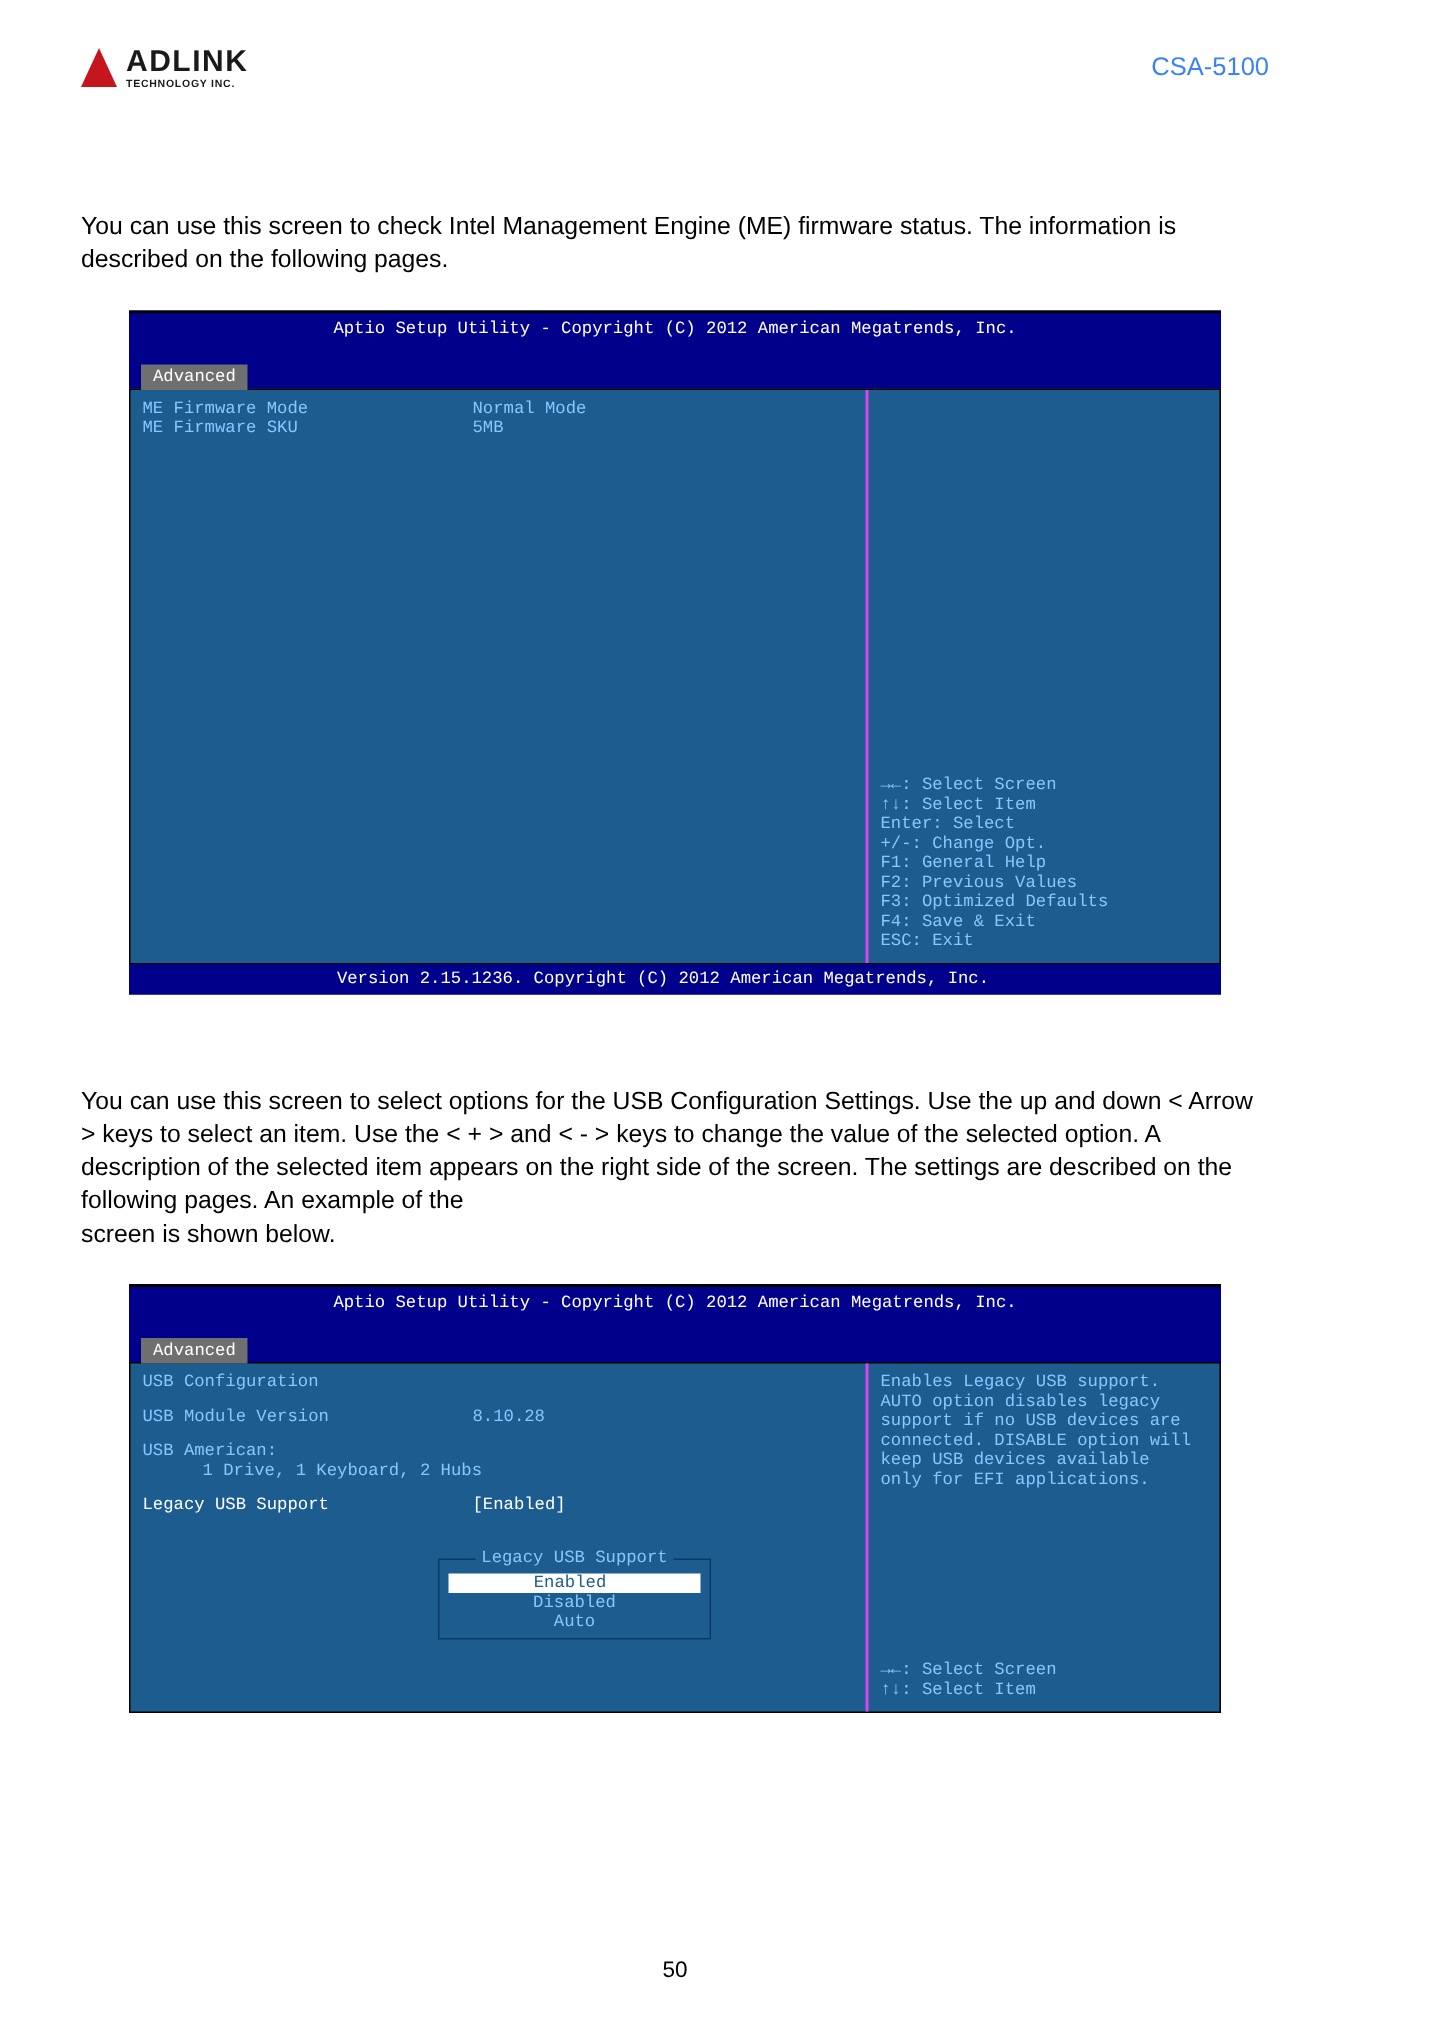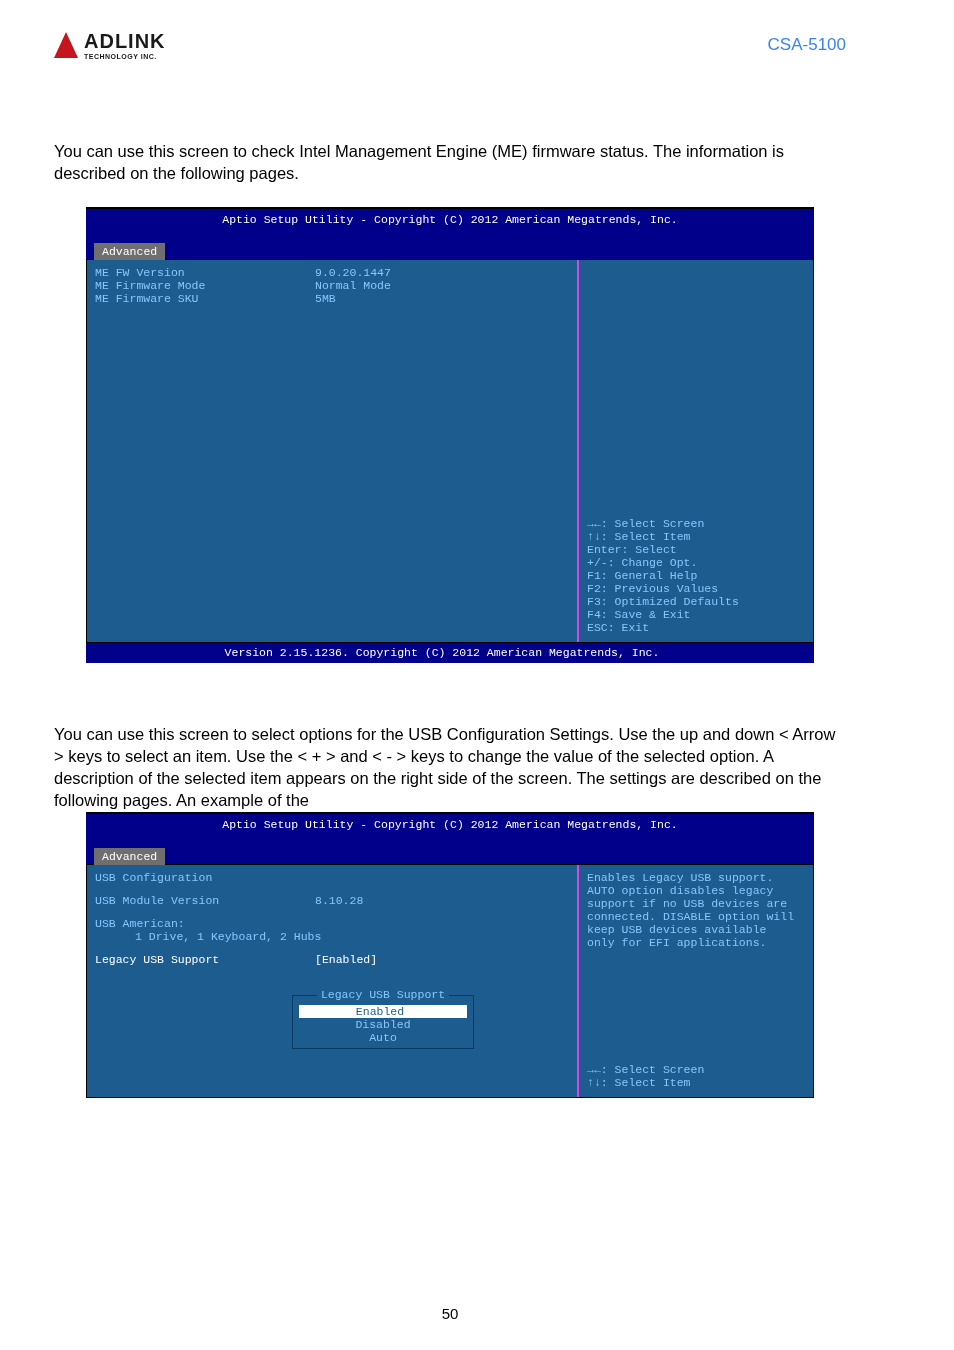--- a/index.html
+++ b/index.html
@@ -191,24 +191,20 @@
   <p class="body-text">You can use this screen to check Intel Management Engine (ME) firmware status. The information is described on the following pages.</p>
 
   <div class="bios">
     <div class="bios-title">Aptio Setup Utility - Copyright (C) 2012 American Megatrends, Inc.</div>
     <div class="bios-tabs">
       <span class="bios-tab active">Advanced</span>
     </div>
     <div class="bios-body">
       <div class="bios-left">
         <div class="bios-row">
-          <div class="bios-label">ME FW Version</div>
-          <div class="bios-value">9.0.20.1447</div>
-        </div>
-        <div class="bios-row">
           <div class="bios-label">ME Firmware Mode</div>
           <div class="bios-value">Normal Mode</div>
         </div>
         <div class="bios-row">
           <div class="bios-label">ME Firmware SKU</div>
           <div class="bios-value">5MB</div>
         </div>
       </div>
       <div class="bios-right">
         <div class="help-block">
@@ -221,20 +217,21 @@
           <div>F3: Optimized Defaults</div>
           <div>F4: Save &amp; Exit</div>
           <div>ESC: Exit</div>
         </div>
       </div>
     </div>
     <div class="bios-footer">Version 2.15.1236. Copyright (C) 2012 American Megatrends, Inc.</div>
   </div>
 
   <p class="body-text" style="margin-bottom:0">You can use this screen to select options for the USB Configuration Settings. Use the up and down &lt; Arrow &gt; keys to select an item. Use the &lt; + &gt; and &lt; - &gt; keys to change the value of the selected option. A description of the selected item appears on the right side of the screen. The settings are described on the following pages. An example of the</p>
+  <p class="body-text">screen is shown below.</p>
 
   <div class="bios2">
     <div class="bios-title">Aptio Setup Utility - Copyright (C) 2012 American Megatrends, Inc.</div>
     <div class="bios-tabs">
       <span class="bios-tab active">Advanced</span>
     </div>
     <div class="bios-body">
       <div class="bios-left">
         <div class="bios-section-title">USB Configuration</div>
         <div style="height:10px"></div>

